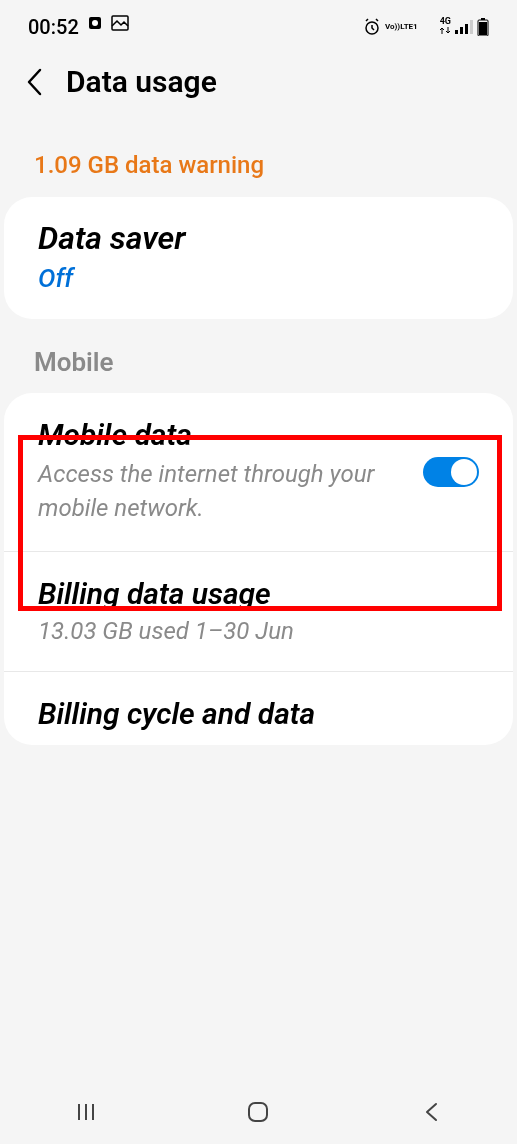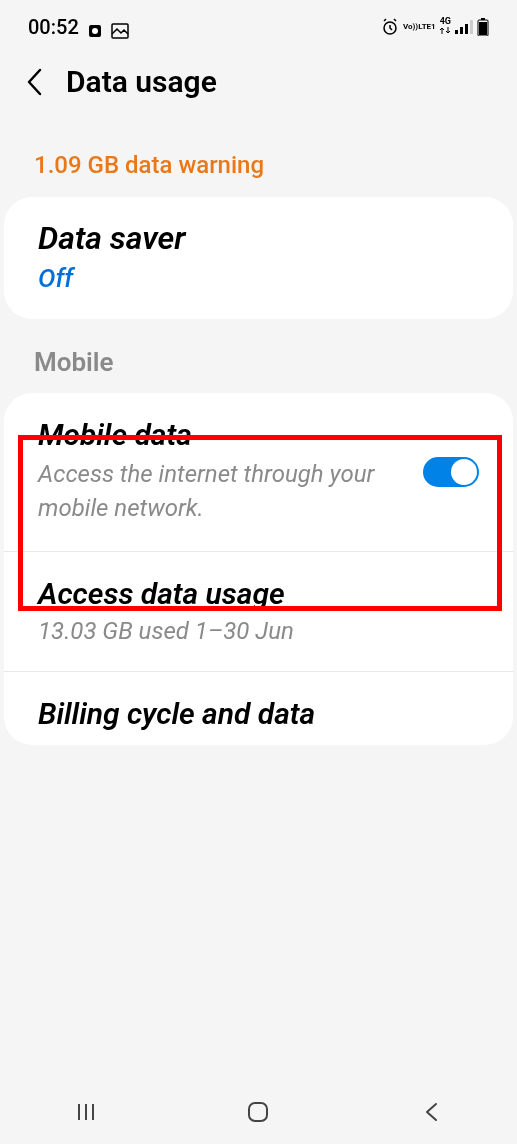--- a/index.html
+++ b/index.html
@@ -17,21 +17,21 @@
     }
     .status-bar {
       display: flex;
       justify-content: space-between;
       align-items: center;
       padding: 10px 28px 6px 28px;
       height: 50px;
     }
     .status-left {
       display: flex;
-      align-items: flex-end;
+      align-items: flex-start;
       gap: 8px;
       font-size: 20px;
       font-weight: 500;
       color: #000;
     }
     .status-right {
       display: flex;
       align-items: center;
       gap: 4px;
       color: #000;
@@ -247,21 +247,21 @@
       <svg width="18" height="18" viewBox="0 0 18 18">
           <circle cx="9" cy="10" r="6" fill="none" stroke="#000" stroke-width="1.5"></circle>
           <path d="M9 7 L9 10 L11 12" stroke="#000" stroke-width="1.5" fill="none"></path>
           <path d="M3 3 L5 1 M15 3 L13 1" stroke="#000" stroke-width="1.5"></path>
         </svg>
     </span>
     <span style="font-size:8px;line-height:8px;font-weight:700;display:flex;flex-direction:row;align-items:center;">
       <span>Vo))</span>
       <span>LTE1</span>
     </span>
-    <span style="font-size:9px;line-height:9px;font-weight:700;display:flex;flex-direction:column;align-items:center;margin-left:0;">
+    <span style="font-size:9px;line-height:9px;font-weight:700;display:flex;flex-direction:column;align-items:center;margin-left:18px;">
       <span>4G</span>
       <span>
         <svg width="10" height="9" viewBox="0 0 10 9">
             <path d="M2 8 L2 2 M0 4 L2 2 L4 4" stroke="#000" stroke-width="1" fill="none"></path>
             <path d="M8 1 L8 7 M6 5 L8 7 L10 5" stroke="#000" stroke-width="1" fill="none"></path>
           </svg>
       </span>
     </span>
     <span class="status-icon">
       <svg width="18" height="14" viewBox="0 0 18 14">
@@ -306,21 +306,21 @@
     <div class="setting-item">
       <div class="setting-title">Mobile data</div>
       <div class="setting-desc">Access the internet through your mobile network.</div>
       <div class="toggle">
         <div class="toggle-on"></div>
       </div>
     </div>
 
 
     <div class="setting-item">
-      <div class="setting-title">Access data usage</div>
+      <div class="setting-title">Billing data usage</div>
       <div class="setting-sub">13.03 GB used 1–30 Jun</div>
     </div>
 
     <div class="partial-item">
       <div class="partial-title">Billing cycle and data</div>
     </div>
     <div class="card-bottom-fade"></div>
   </div>
 </div>
 

